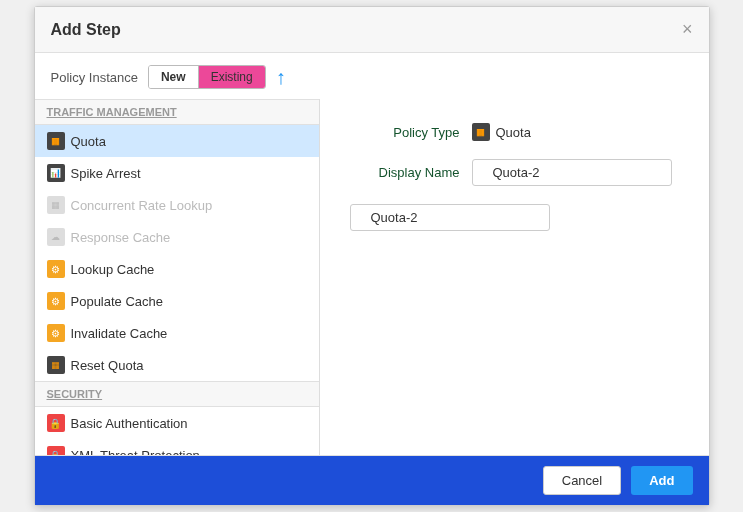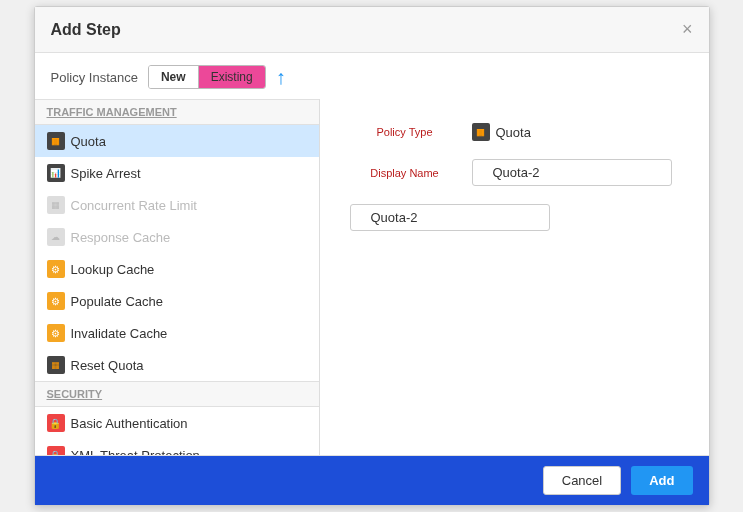--- a/index.html
+++ b/index.html
@@ -190,23 +190,23 @@
       flex-direction: column;
       gap: 18px;
     }
     .field-row {
       display: flex;
       align-items: center;
       gap: 12px;
     }
     .field-label {
       width: 110px;
-      text-align: center;
-      color: #b91c1c;
-      font-size: 11px;
+      text-align: right;
+      color: #14532d;
+      font-size: 13px;
     }
     .field-value {
       font-size: 13px;
       color: #333;
       display: flex;
       align-items: center;
       gap: 6px;
     }
     .field-input {
       width: 200px;
@@ -288,21 +288,21 @@
         <div class="list-item selected">
           <span class="icon icon-quota">▦</span>
           <span>Quota</span>
         </div>
         <div class="list-item">
           <span class="icon icon-spike">📊</span>
           <span>Spike Arrest</span>
         </div>
         <div class="list-item disabled">
           <span class="icon icon-concurrent">▦</span>
-          <span>Concurrent Rate Limit</span>
+          <span>Concurrent Rate Lookup</span>
         </div>
         <div class="list-item disabled">
           <span class="icon icon-response">☁</span>
           <span>Response Cache</span>
         </div>
         <div class="list-item">
           <span class="icon icon-lookup">⚙</span>
           <span>Lookup Cache</span>
         </div>
         <div class="list-item">

